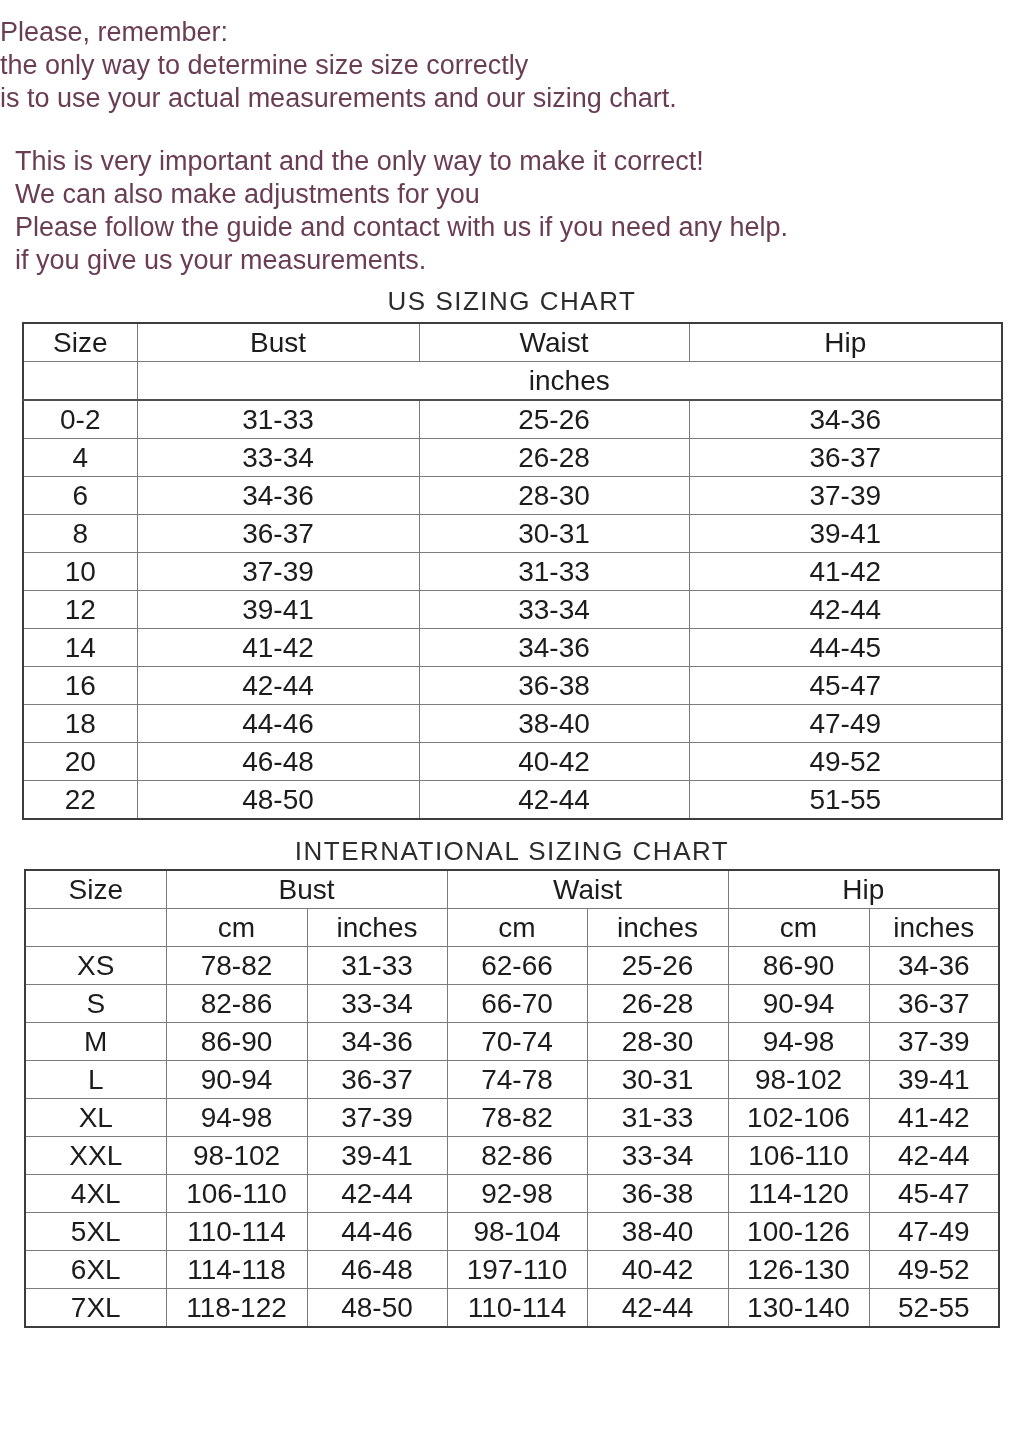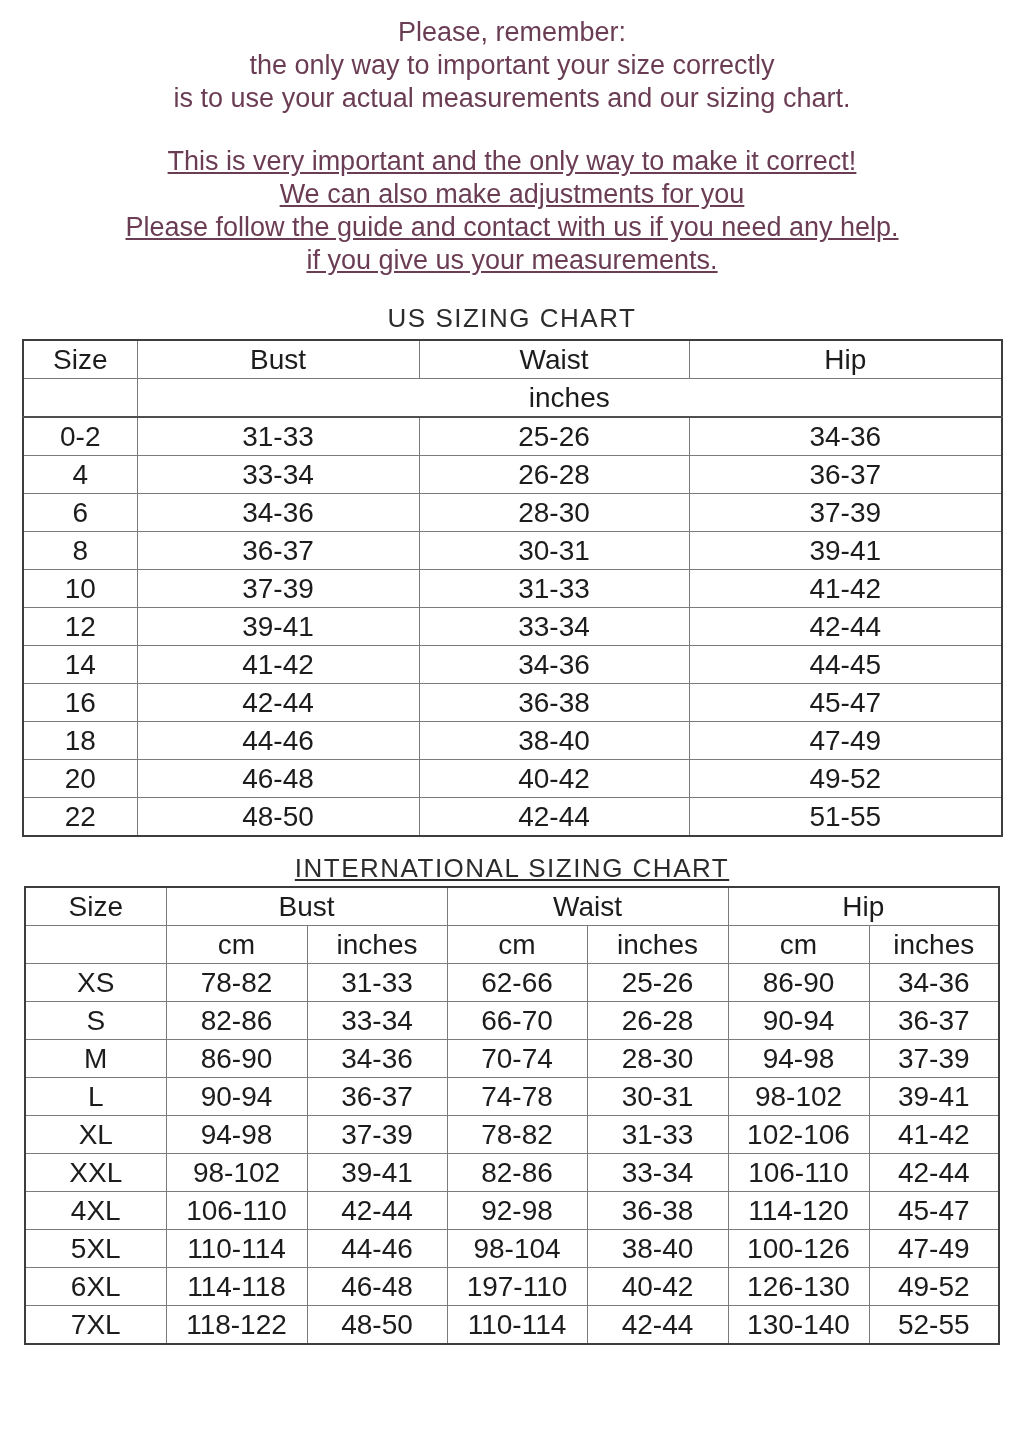--- a/index.html
+++ b/index.html
@@ -9,38 +9,37 @@
   }
   body {
     width: 1024px;
     height: 1432px;
     overflow: hidden;
     font-family: "Liberation Sans", sans-serif;
     font-weight: 300;
     color: #1c1c1c;
   }
   .intro {
-    text-align: center;
     color: #6b3d54;
     font-size: 27px;
     font-weight: 300;
   }
   .intro-block1 { margin: 16px 0 0 0; }
-  .intro-block2 { margin: 30px 0 0 0; text-decoration: underline; }
+  .intro-block2 { margin: 30px 0 0 15px; }
   .intro-line { line-height: 33px; white-space: nowrap; }
   .chart-title {
     text-align: center;
     font-size: 26px;
     font-weight: 300;
     letter-spacing: 1.5px;
     color: #2c2c2c;
     line-height: 30px;
   }
-  .title-us { margin-top: 26px; }
-  .title-intl { margin-top: 16px; text-decoration: underline; }
+  .title-us { margin-top: 9px; }
+  .title-intl { margin-top: 16px; }
   table {
     border-collapse: collapse;
     table-layout: fixed;
     margin-top: 6px;
     font-size: 28px;
     font-weight: 300;
     color: #1c1c1c;
     padding-left: 28px;
   }
   #us-table { width: 979px; margin-left: 22px; }
@@ -59,21 +58,21 @@
   th { font-size: 28px; }
   .unit-row td { border-bottom: 2px solid #4f4f4f; }
   .header-row th { border-top: 2px solid #3d3d3d; }
 </style>
 </head>
 <body>
 
 <div class="intro">
   <div class="intro-block1">
     <div class="intro-line">Please, remember:</div>
-    <div class="intro-line">the only way to important your size correctly</div>
+    <div class="intro-line">the only way to determine size size correctly</div>
     <div class="intro-line">is to use your actual measurements and our sizing chart.</div>
   </div>
   <div class="intro-block2">
     <div class="intro-line">This is very important and the only way to make it correct!</div>
     <div class="intro-line">We can also make adjustments for you</div>
     <div class="intro-line">Please follow the guide and contact with us if you need any help.</div>
     <div class="intro-line">if you give us your measurements.</div>
   </div>
 </div>
 

